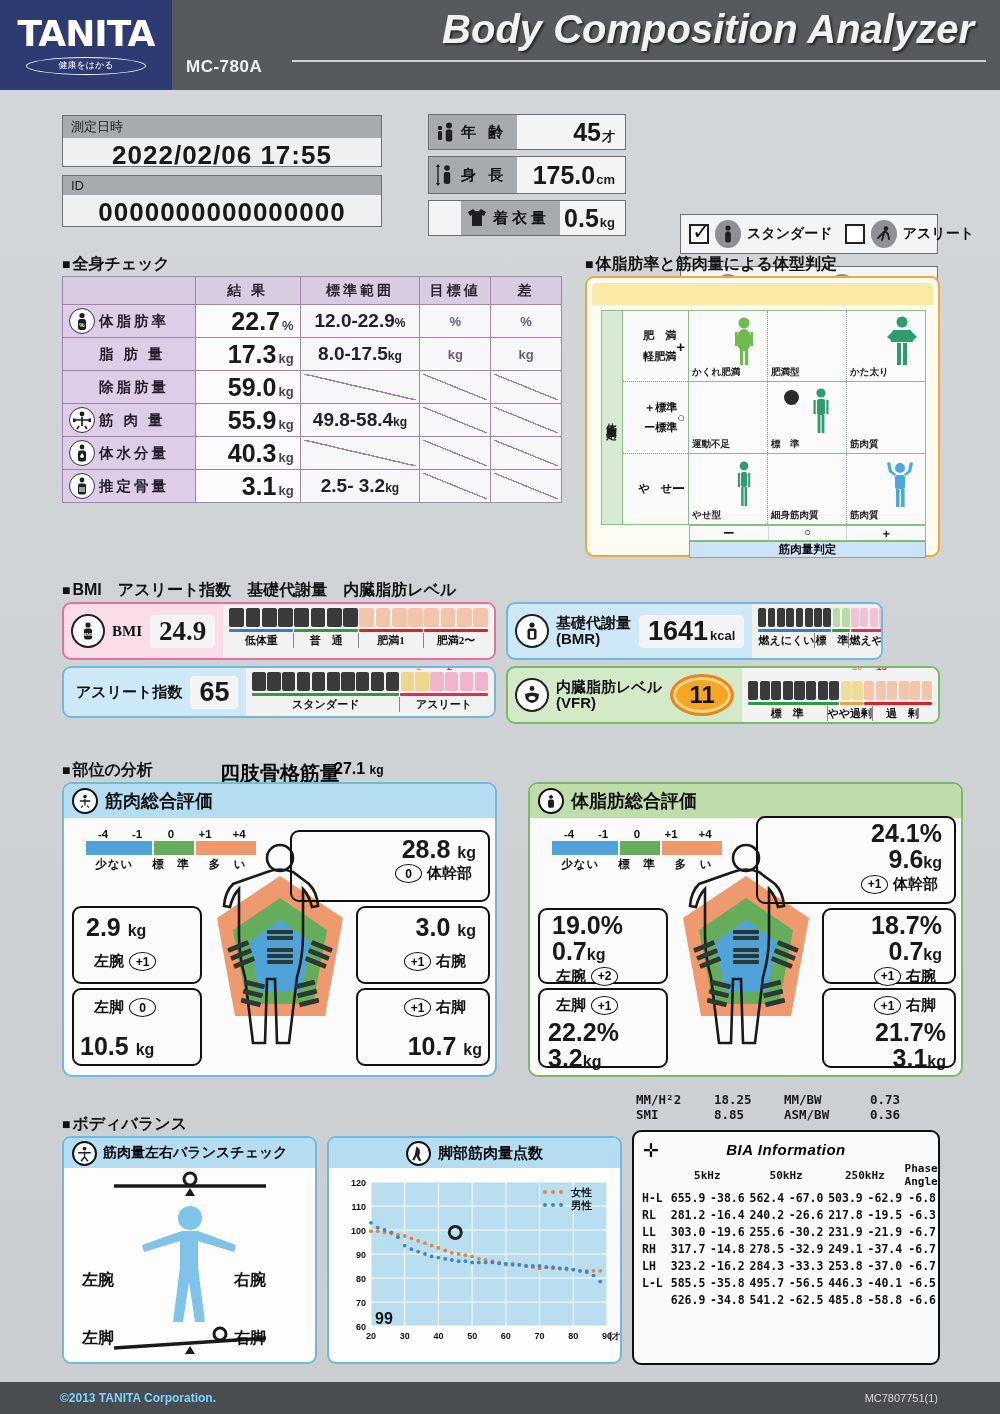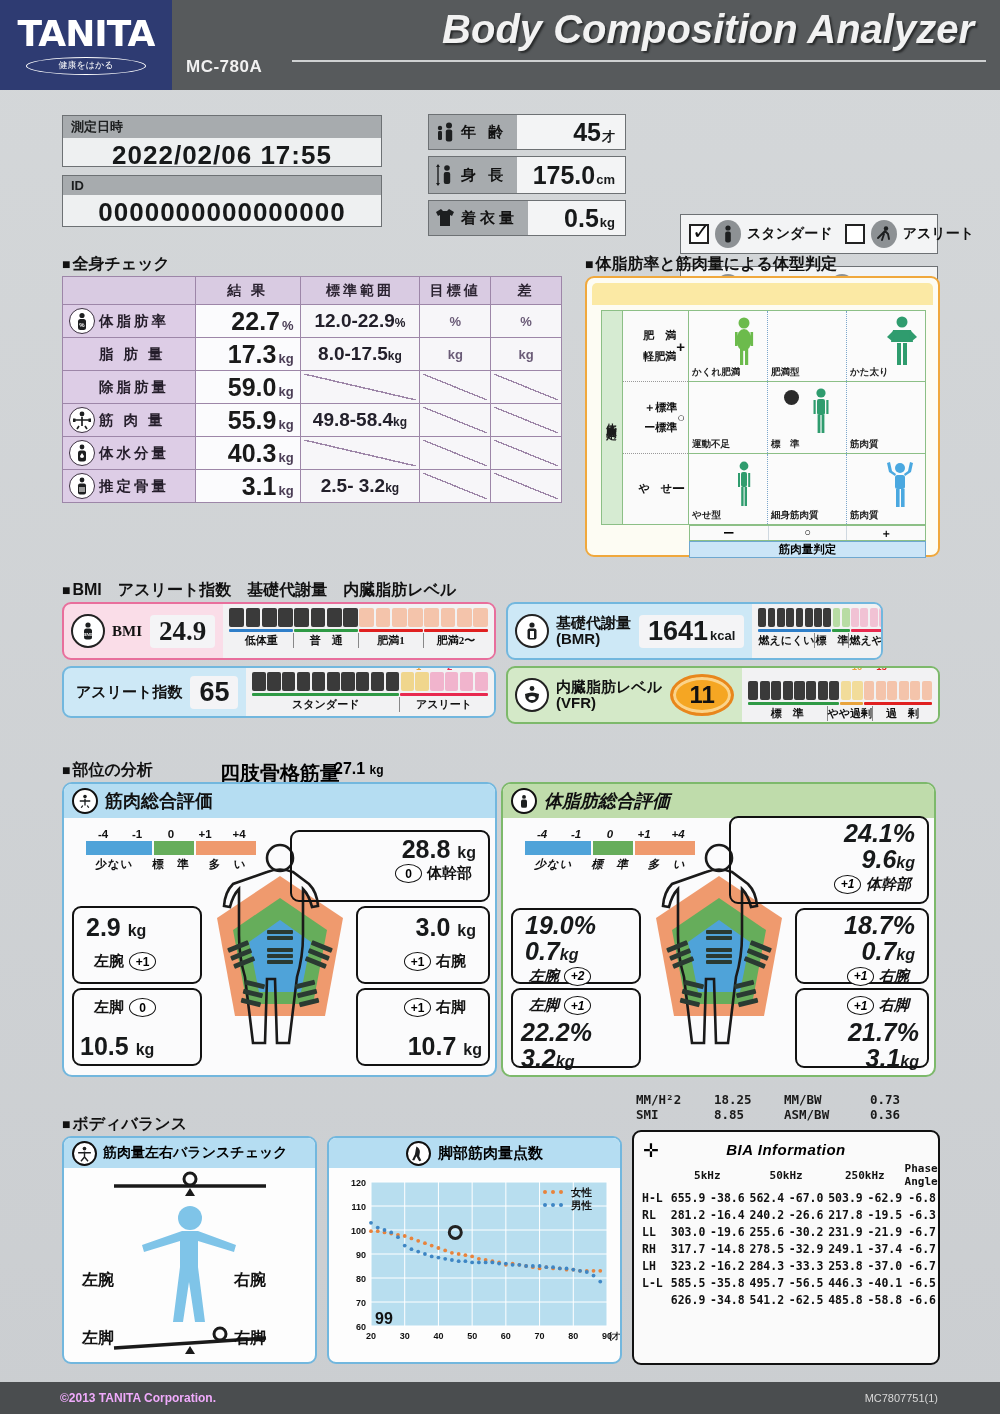--- a/index.html
+++ b/index.html
@@ -18,35 +18,35 @@
   .logo-word { color:#fff; font-size:36px; font-weight:bold; letter-spacing:-1px; font-family:"DejaVu Sans",sans-serif; line-height:1; }
   .logo-sub { margin-top:5px; width:120px; height:18px; border:1.5px solid #fff; border-radius:50%; color:#fff; font-size:9px; display:flex; align-items:center; justify-content:center; }
   .title-box { flex:1; background:#575a5c; position:relative; }
   .main-title { position:absolute; right:26px; top:7px; color:#f2f2f2; font-size:40px; font-style:italic; font-weight:bold; letter-spacing:0px; text-shadow:2px 2px 2px #2a2c2d; }
   .title-rule { position:absolute; left:120px; right:14px; top:60px; height:2px; background:#cfd1d2; }
   .model { position:absolute; left:14px; top:57px; color:#f0f0f0; font-size:17px; font-weight:bold; letter-spacing:.5px; }
 
   
   .info { position:absolute; left:0; top:100px; width:1000px; height:130px; }
   .fld { position:absolute; border:1.5px solid #6d7174; background:#eef0f1; }
-  .fld-label { background:#a7abae; color:#1b1d1e; font-size:13px; padding:2px 8px; font-weight:bold; }
+  .fld-label { background:#a7abae; color:#1b1d1e; font-size:13px; padding:2px 8px; font-weight:normal; }
   .fld-value { text-align:center; font-size:26px; font-weight:bold; color:#17191a; padding:2px 0 4px; letter-spacing:1px; }
 
   .meas { left:62px; top:15px; width:320px; height:52px; }
   .idfld { left:62px; top:75px; width:320px; height:52px; }
 
   .mrow { position:absolute; border:1.5px solid #6d7174; display:flex; align-items:center; background:#f3f4f5; }
   .mrow .ico { width:32px; height:100%; background:#a7abae; display:flex; align-items:center; justify-content:center; }
   .mrow .lbl { background:#a7abae; color:#111; font-size:15px; font-weight:bold; height:100%; display:flex; align-items:center; padding-right:10px; letter-spacing:4px; }
   .mrow .val { flex:1; text-align:right; padding-right:10px; font-size:25px; font-weight:bold; color:#17191a; }
   .mrow .val .u { font-size:13px; margin-left:1px; }
 
   .age { left:428px; top:14px; width:198px; height:36px; }
   .hgt { left:428px; top:56px; width:198px; height:38px; }
-  .cloth { left:428px; top:100px; width:198px; height:36px; }
+  .cloth { left:428px; top:100px; width:198px; height:36px;padding-left:32px; }
 
   .chkbox { position:absolute; border:1.5px solid #6d7174; background:#f3f4f5; display:flex; align-items:center; }
   .chk-a { left:680px; top:114px; width:258px; height:40px; }
   .chk-b { left:680px; top:166px; width:258px; height:44px; }
   .cb { width:20px; height:20px; border:2px solid #222; background:#fff; margin-left:8px; position:relative; flex:none; }
   .cb.on:after { content:"✓"; position:absolute; left:1px; top:-7px; font-size:22px; font-weight:bold; color:#111; }
   .cb-ico { width:26px; height:28px; margin-left:6px; border-radius:50%; background:#8d9194; display:flex; align-items:center; justify-content:center; flex:none; }
   .cb-txt { font-size:14px; font-weight:bold; margin-left:6px; color:#111; white-space:nowrap; }
   .cb-txt.sp { letter-spacing:4px; }
 
@@ -112,21 +112,21 @@
   .zlabels { display:flex; margin-top:1px; }
   .zl { text-align:center; font-size:11px; font-weight:bold; color:#111; border-right:1px solid #888; white-space:nowrap; }
   .zl:last-child { border-right:none; }
   .marknum { position:absolute; font-size:9.5px; font-weight:bold; }
   .vfr-bubble { width:64px; height:42px; border-radius:50%; background:#f5a623; border:3px solid #e8861c; display:flex; align-items:center; justify-content:center; margin-left:8px; flex:none; box-shadow:inset 0 0 0 3px #fbd38a; }
   .vfr-bubble span { font-size:24px; font-weight:bold; color:#111; }
 
   
   .segpanel { position:absolute; width:435px; height:295px; border-radius:10px; overflow:hidden; }
   .sp-muscle { left:62px; top:782px; border:2px solid #72b7de; background:#fbfbfc; }
-  .sp-fat { left:501px; top:782px; border:2px solid #7db96b; background:#fbfbfc;font-style:italic; }
+  .sp-fat { left:528px; top:782px; border:2px solid #7db96b; background:#fbfbfc; }
   .sp-head { height:34px; display:flex; align-items:center; padding-left:8px; }
   .sp-muscle .sp-head { background:#b5ddf2; }
   .sp-fat .sp-head { background:#bfdcab; }
   .sp-head .ic { width:26px; height:26px; border-radius:50%; border:2px solid #111; background:#fff; display:flex; align-items:center; justify-content:center; flex:none; }
   .sp-head .tt { font-size:18px; font-weight:bold; margin-left:7px; color:#111; }
   .legend { position:absolute; left:22px; top:44px; width:170px; }
   .lg-nums { display:flex; font-size:11.5px; font-weight:bold; color:#111; }
   .lg-nums span { flex:1; text-align:center; }
   .lg-bars { display:flex; height:14px; gap:2px; margin-top:1px; }
   .lg-bars i { display:block; }
@@ -163,21 +163,21 @@
 
   .bia-panel { position:absolute; left:632px; top:1130px; width:308px; height:235px; border:2.5px solid #111; border-radius:9px; background:#fafafa; }
   .bia-title { text-align:center; font-size:15px; font-style:italic; font-weight:bold; padding-top:9px; letter-spacing:.5px; }
   .bia-tbl { width:100%; border-collapse:collapse; margin-top:4px; font-family:"DejaVu Sans Mono","Liberation Mono",monospace; font-size:11.5px; font-weight:bold; color:#111; }
   .bia-tbl th { font-size:11px; font-weight:bold; padding-bottom:1px; }
   .bia-tbl td { text-align:right; padding:1.5px 2px; }
   .bia-tbl td.rl { text-align:left; padding-left:8px; width:34px; font-size:11.5px; }
   .plus-ico { position:absolute; left:9px; top:7px; font-size:19px; font-weight:bold; }
 
   .footer { position:absolute; left:0; bottom:0; width:1000px; height:32px; background:#4a4d4f; display:flex; align-items:center; }
-  .copy { color:#f0abfc; font-size:12px; margin-left:60px; font-weight:bold; }
+  .copy { color:#7dd3fc; font-size:12px; margin-left:60px; font-weight:bold; }
   .partno { color:#d8d8d8; font-size:11px; position:absolute; right:62px; }
 </style>
 </head>
 <body>
 
 <div class="page">
 
   <div class="header">
     <div class="logo-box">
       <div class="logo-word">TANITA</div>

